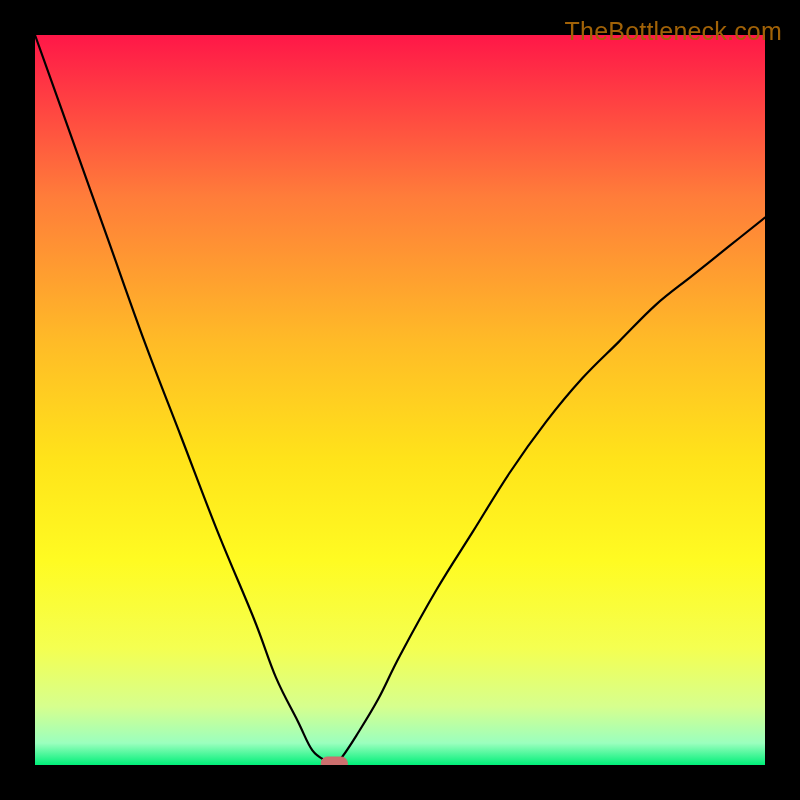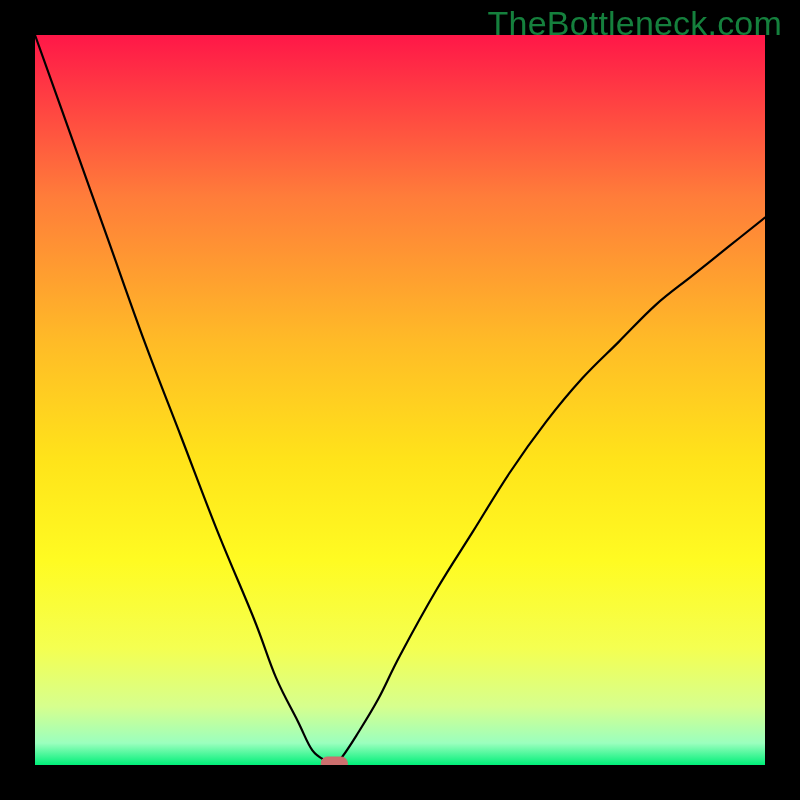--- a/index.html
+++ b/index.html
@@ -11,24 +11,24 @@
     background: #fff;
     font-family: Arial, Helvetica, sans-serif;
   }
   .wrap {
     position: relative;
     width: 800px;
     height: 800px;
   }
   .watermark {
     position: absolute;
-    top: 4px;
+    top: 17px;
     right: 18px;
-    color: #15803d;
-    font-size: 34px;
+    color: #a16207;
+    font-size: 25px;
     letter-spacing: 0.2px;
     font-weight: 400;
     z-index: 5;
   }
   svg {
     position: absolute;
     top: 0;
     left: 0;
   }
 </style>

